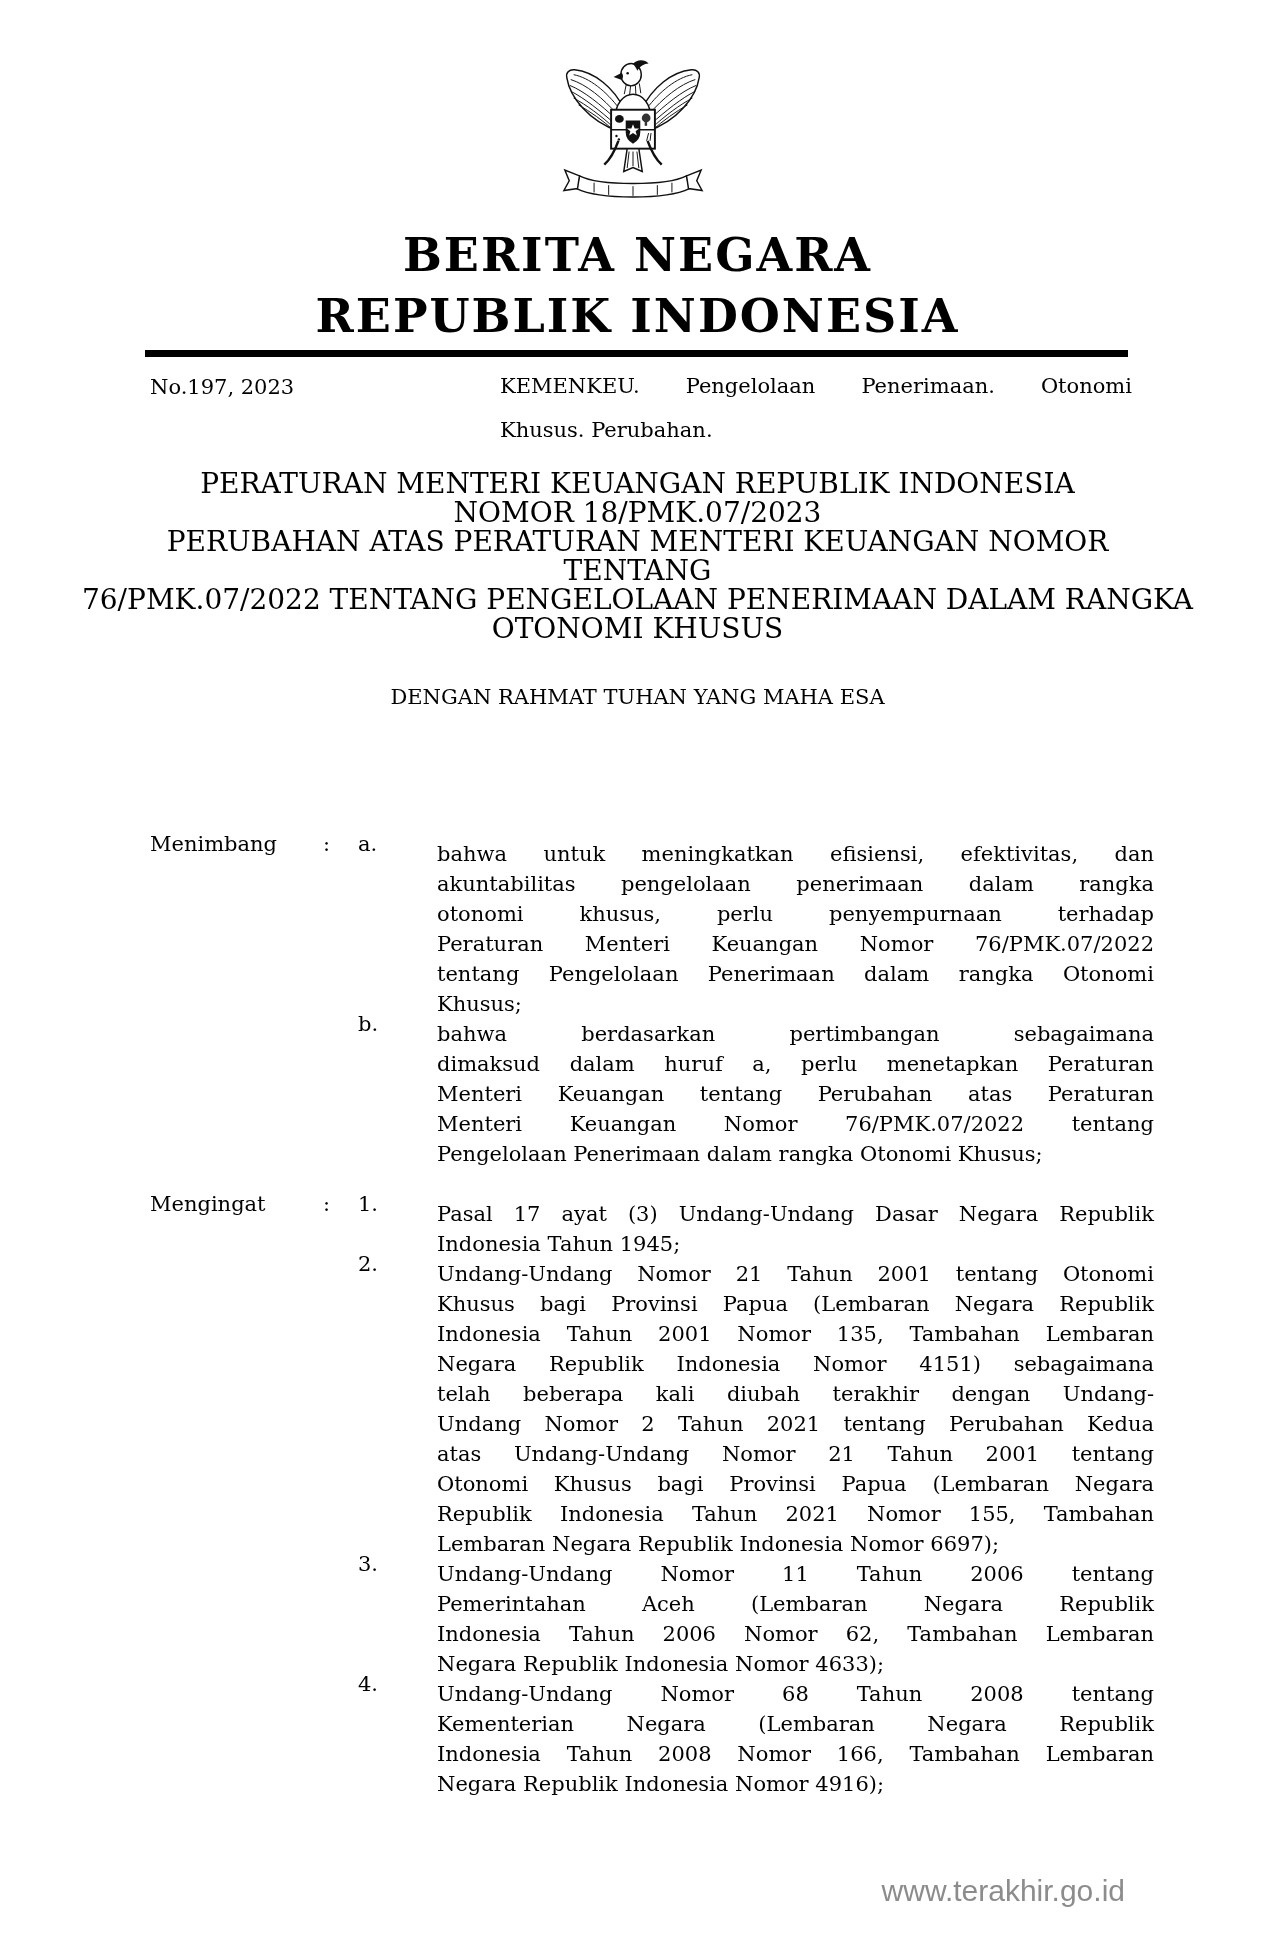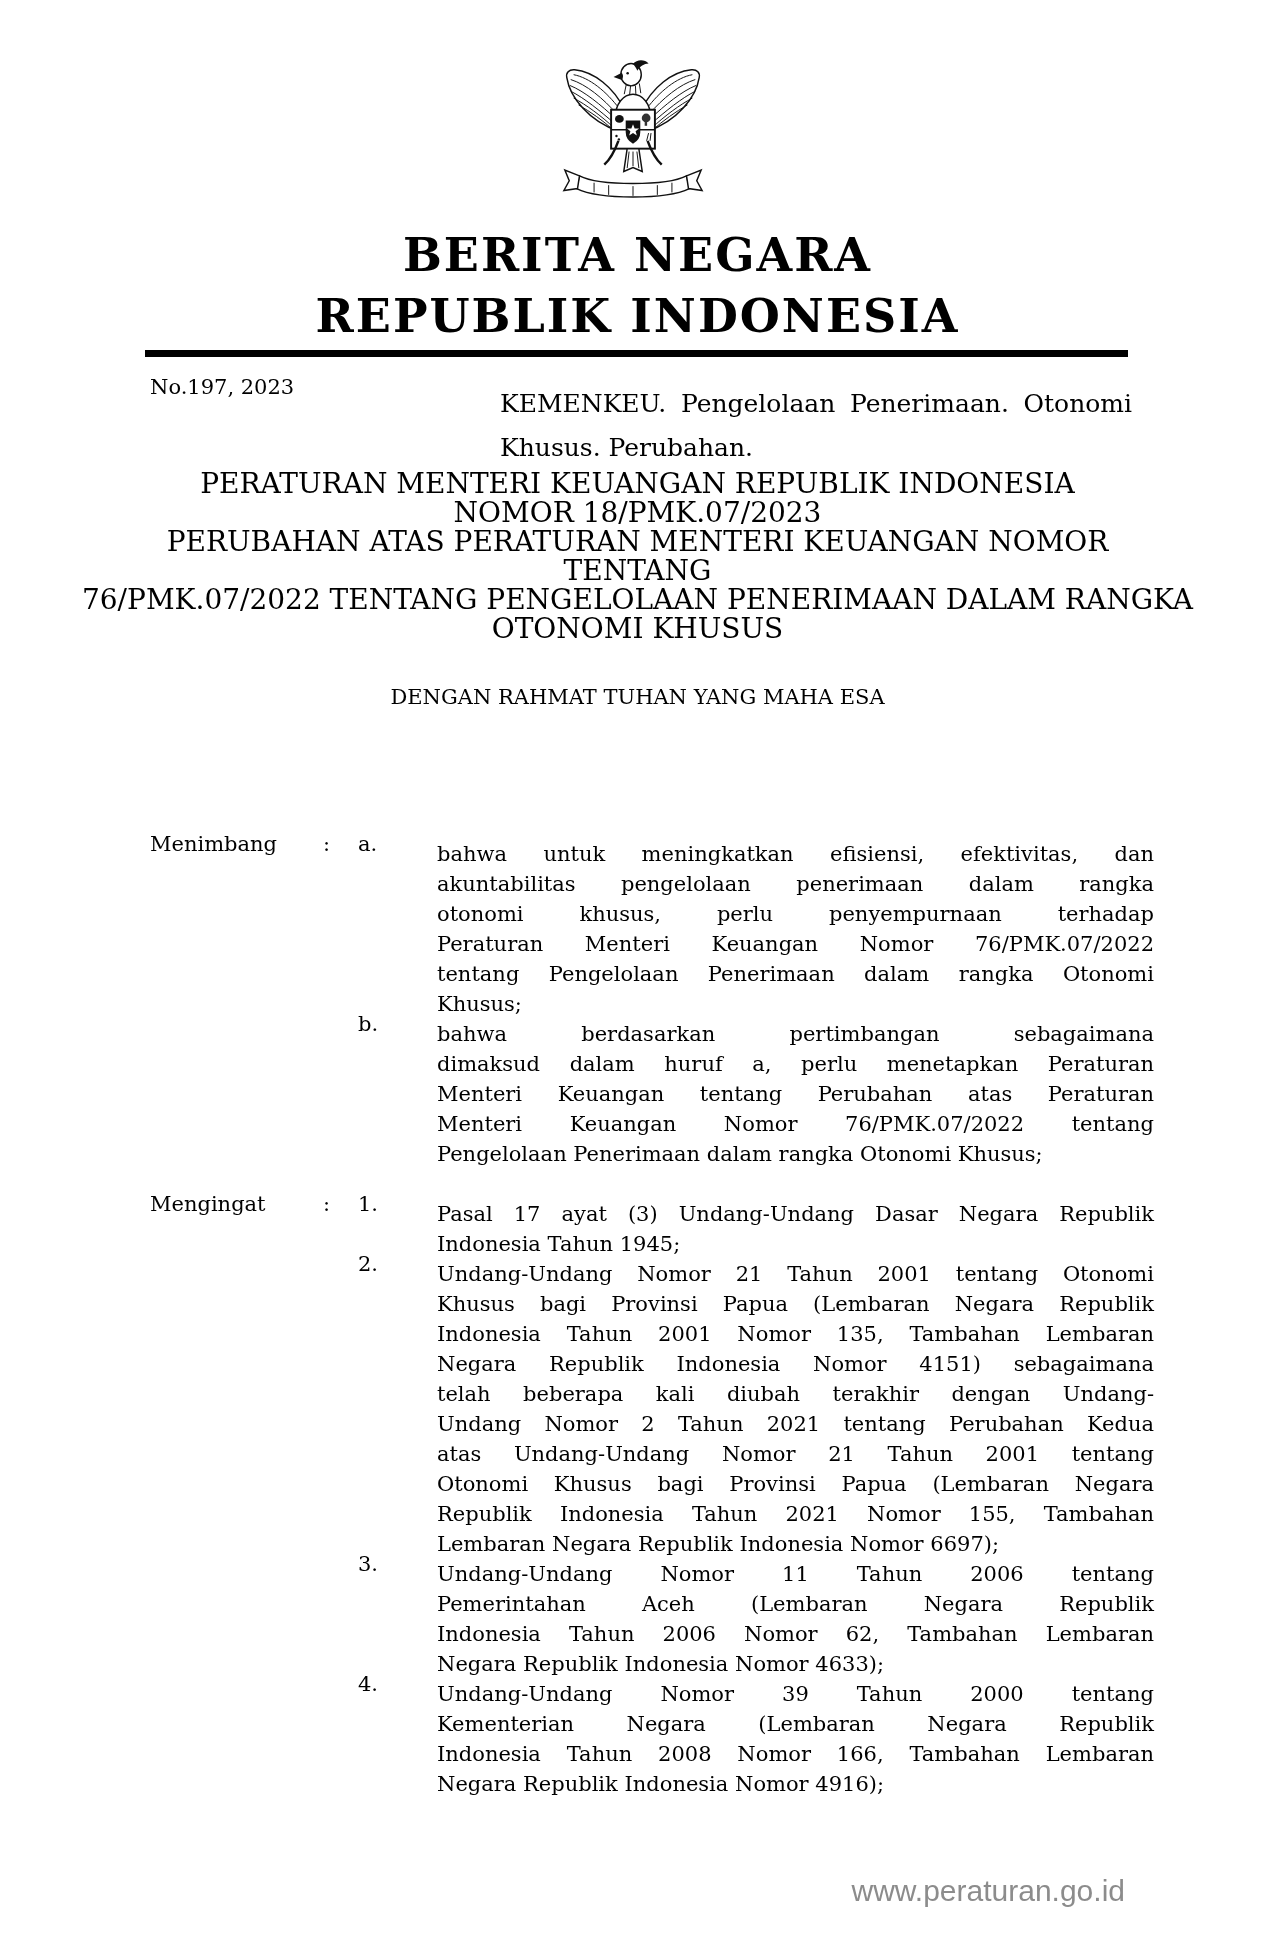--- a/index.html
+++ b/index.html
@@ -12,21 +12,21 @@
   .emblem { position:absolute; left:560px; top:58px; width:146px; height:156px; }
   .emblem svg { width:100%; height:100%; }
 
   .masthead {
     position:absolute; left:0; top:225px; width:1275px; text-align:center;
     font-weight:bold; font-size:46px; line-height:61px; letter-spacing:2px;
   }
   .rule { position:absolute; left:145px; top:350px; width:983px; height:7px; background:#000; }
 
   .gz-number { position:absolute; left:150px; top:372px; font-size:21px; line-height:30px; }
-  .gz-subject { position:absolute; left:500px; top:382px; width:632px; font-size:25px; line-height:44px; }
+  .gz-subject { position:absolute; left:500px; top:364px; width:632px; font-size:21px; line-height:44px; }
 
   .jline { text-align:justify; text-align-last:justify; }
   .jline.last { text-align-last:left; }
 
   .title-block {
     position:absolute; left:0; top:469px; width:1275px; text-align:center;
     font-size:28px; line-height:29px;
   }
   .centerline { position:absolute; left:0; width:1275px; text-align:center; font-size:21px; line-height:30px;margin-top:8px; }
   .invocation { top:674px; }
@@ -189,23 +189,23 @@
         <div class="jline">Undang-Undang Nomor 11 Tahun 2006 tentang</div>
         <div class="jline">Pemerintahan Aceh (Lembaran Negara Republik</div>
         <div class="jline">Indonesia Tahun 2006 Nomor 62, Tambahan Lembaran</div>
         <div class="jline last">Negara Republik Indonesia Nomor 4633);</div>
       </div>
     </div>
 
     <div class="citem" style="top:480px">
       <div class="cmarker">4.</div>
       <div class="ctext">
-        <div class="jline">Undang-Undang Nomor 39 Tahun 2000 tentang</div>
+        <div class="jline">Undang-Undang Nomor 68 Tahun 2008 tentang</div>
         <div class="jline">Kementerian Negara (Lembaran Negara Republik</div>
         <div class="jline">Indonesia Tahun 2008 Nomor 166, Tambahan Lembaran</div>
         <div class="jline last">Negara Republik Indonesia Nomor 4916);</div>
       </div>
     </div>
   </div>
 
-  <div class="footer">www.peraturan.go.id</div>
+  <div class="footer">www.terakhir.go.id</div>
 
 </div>
 
 </body></html>

